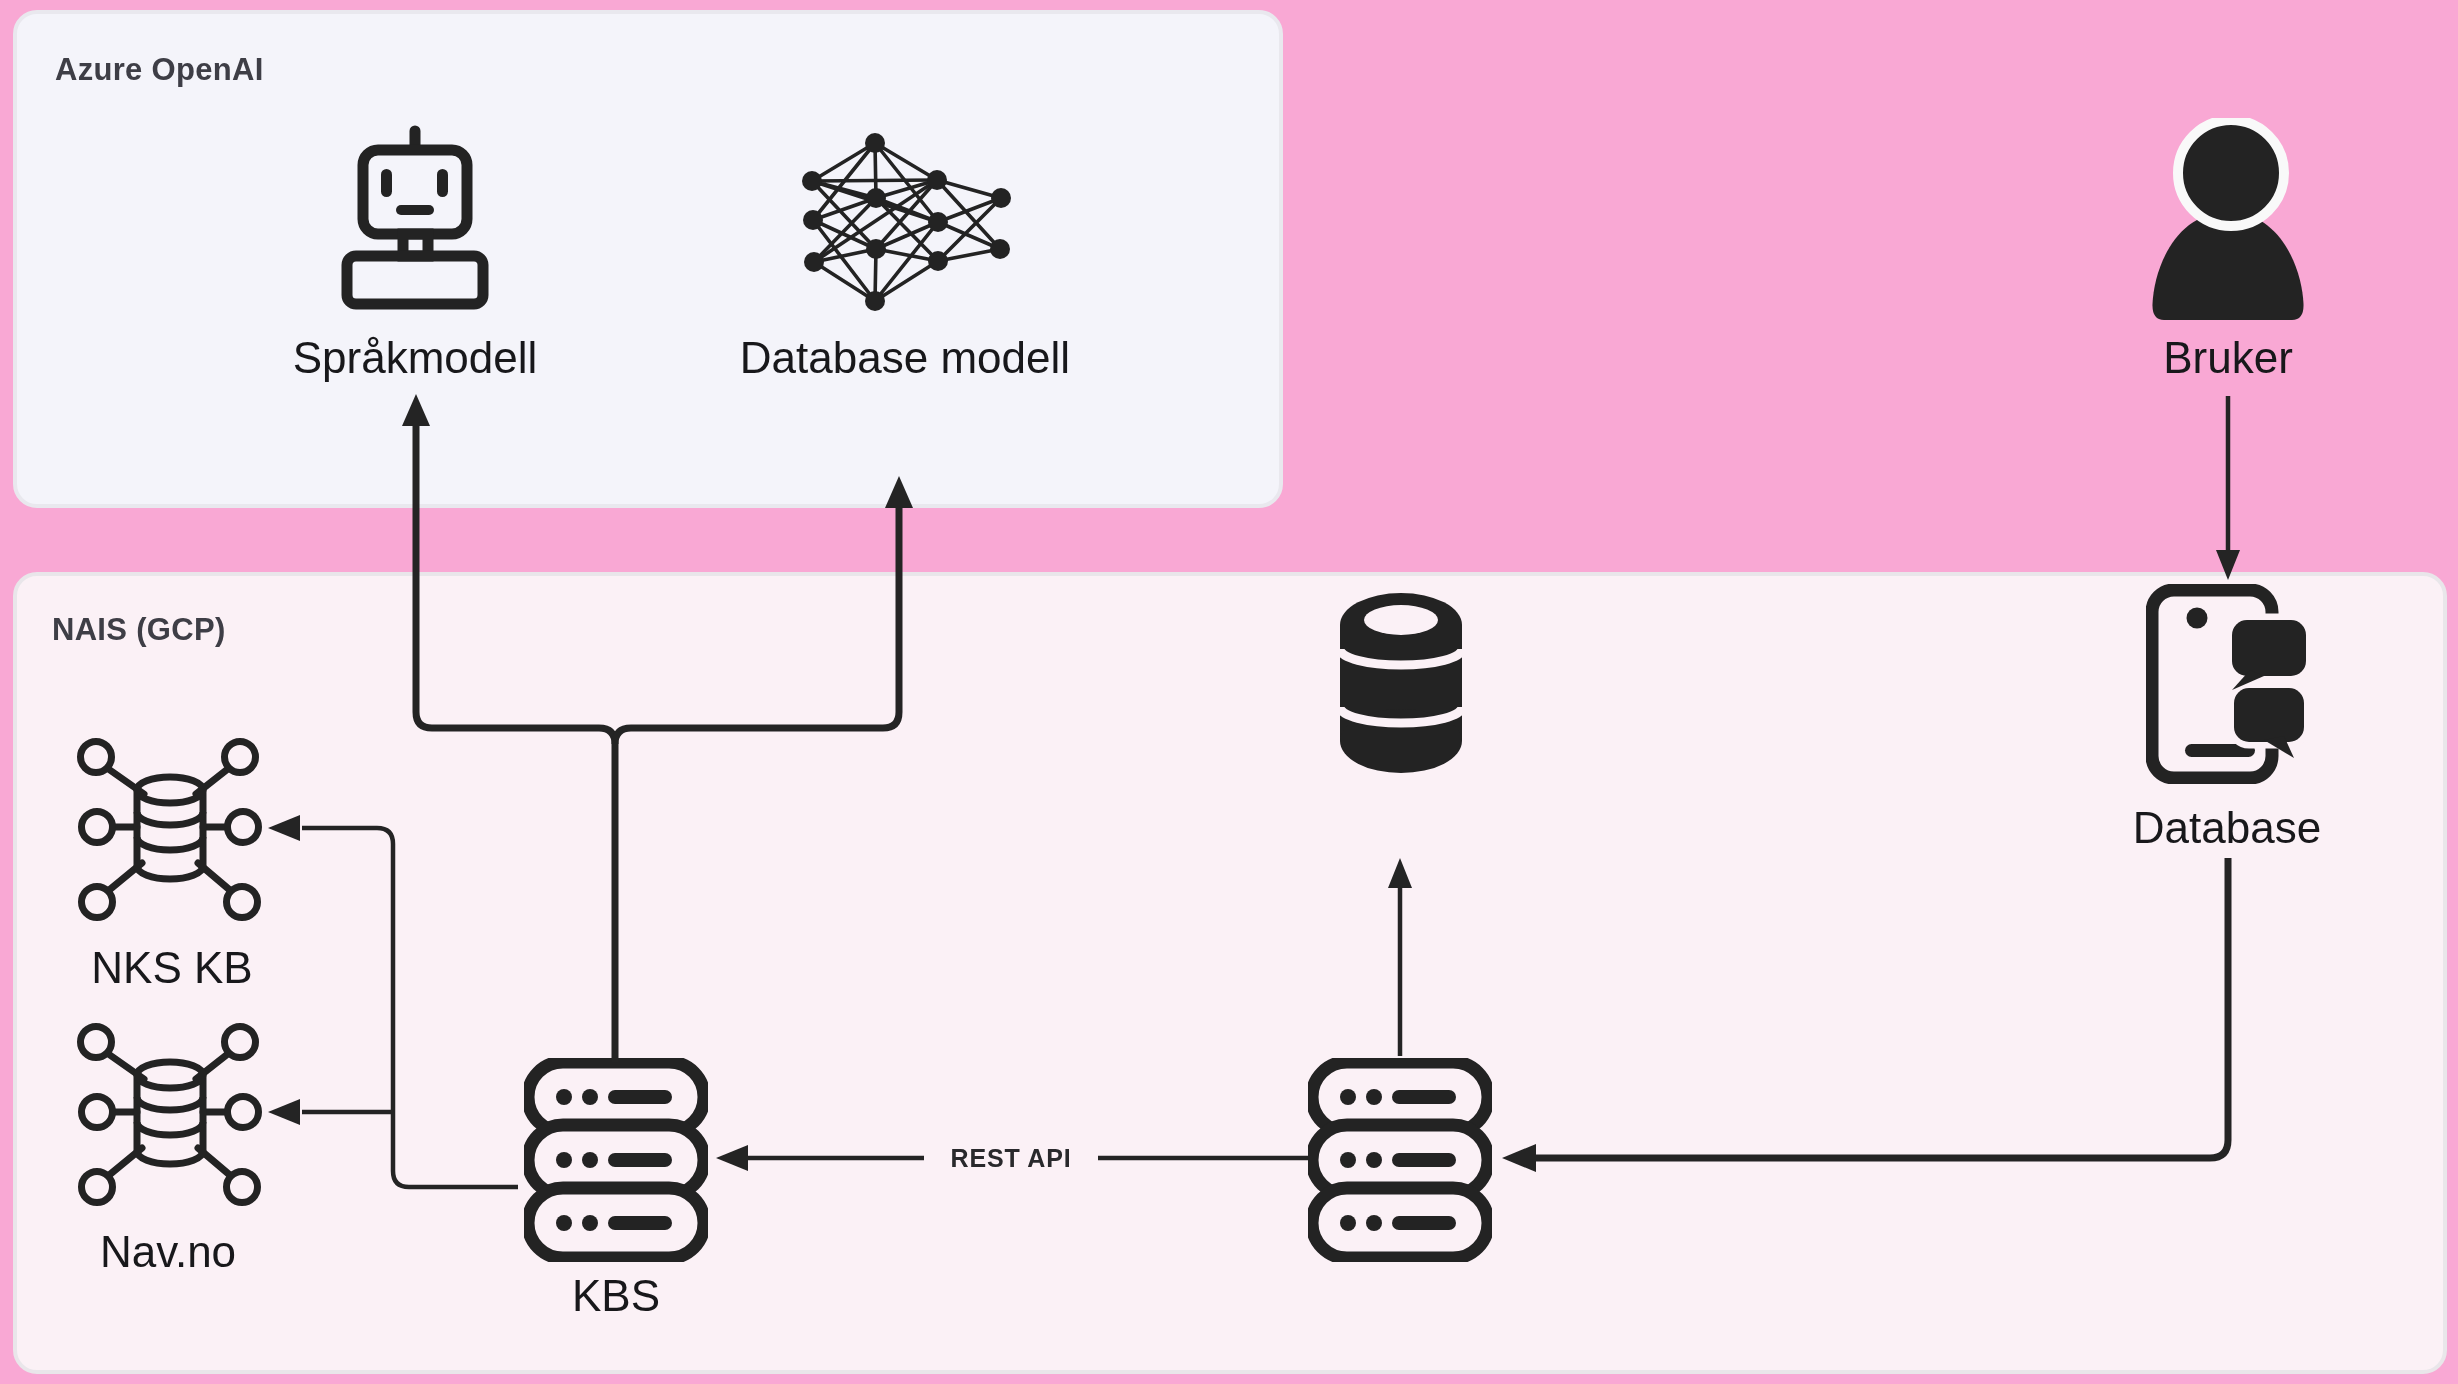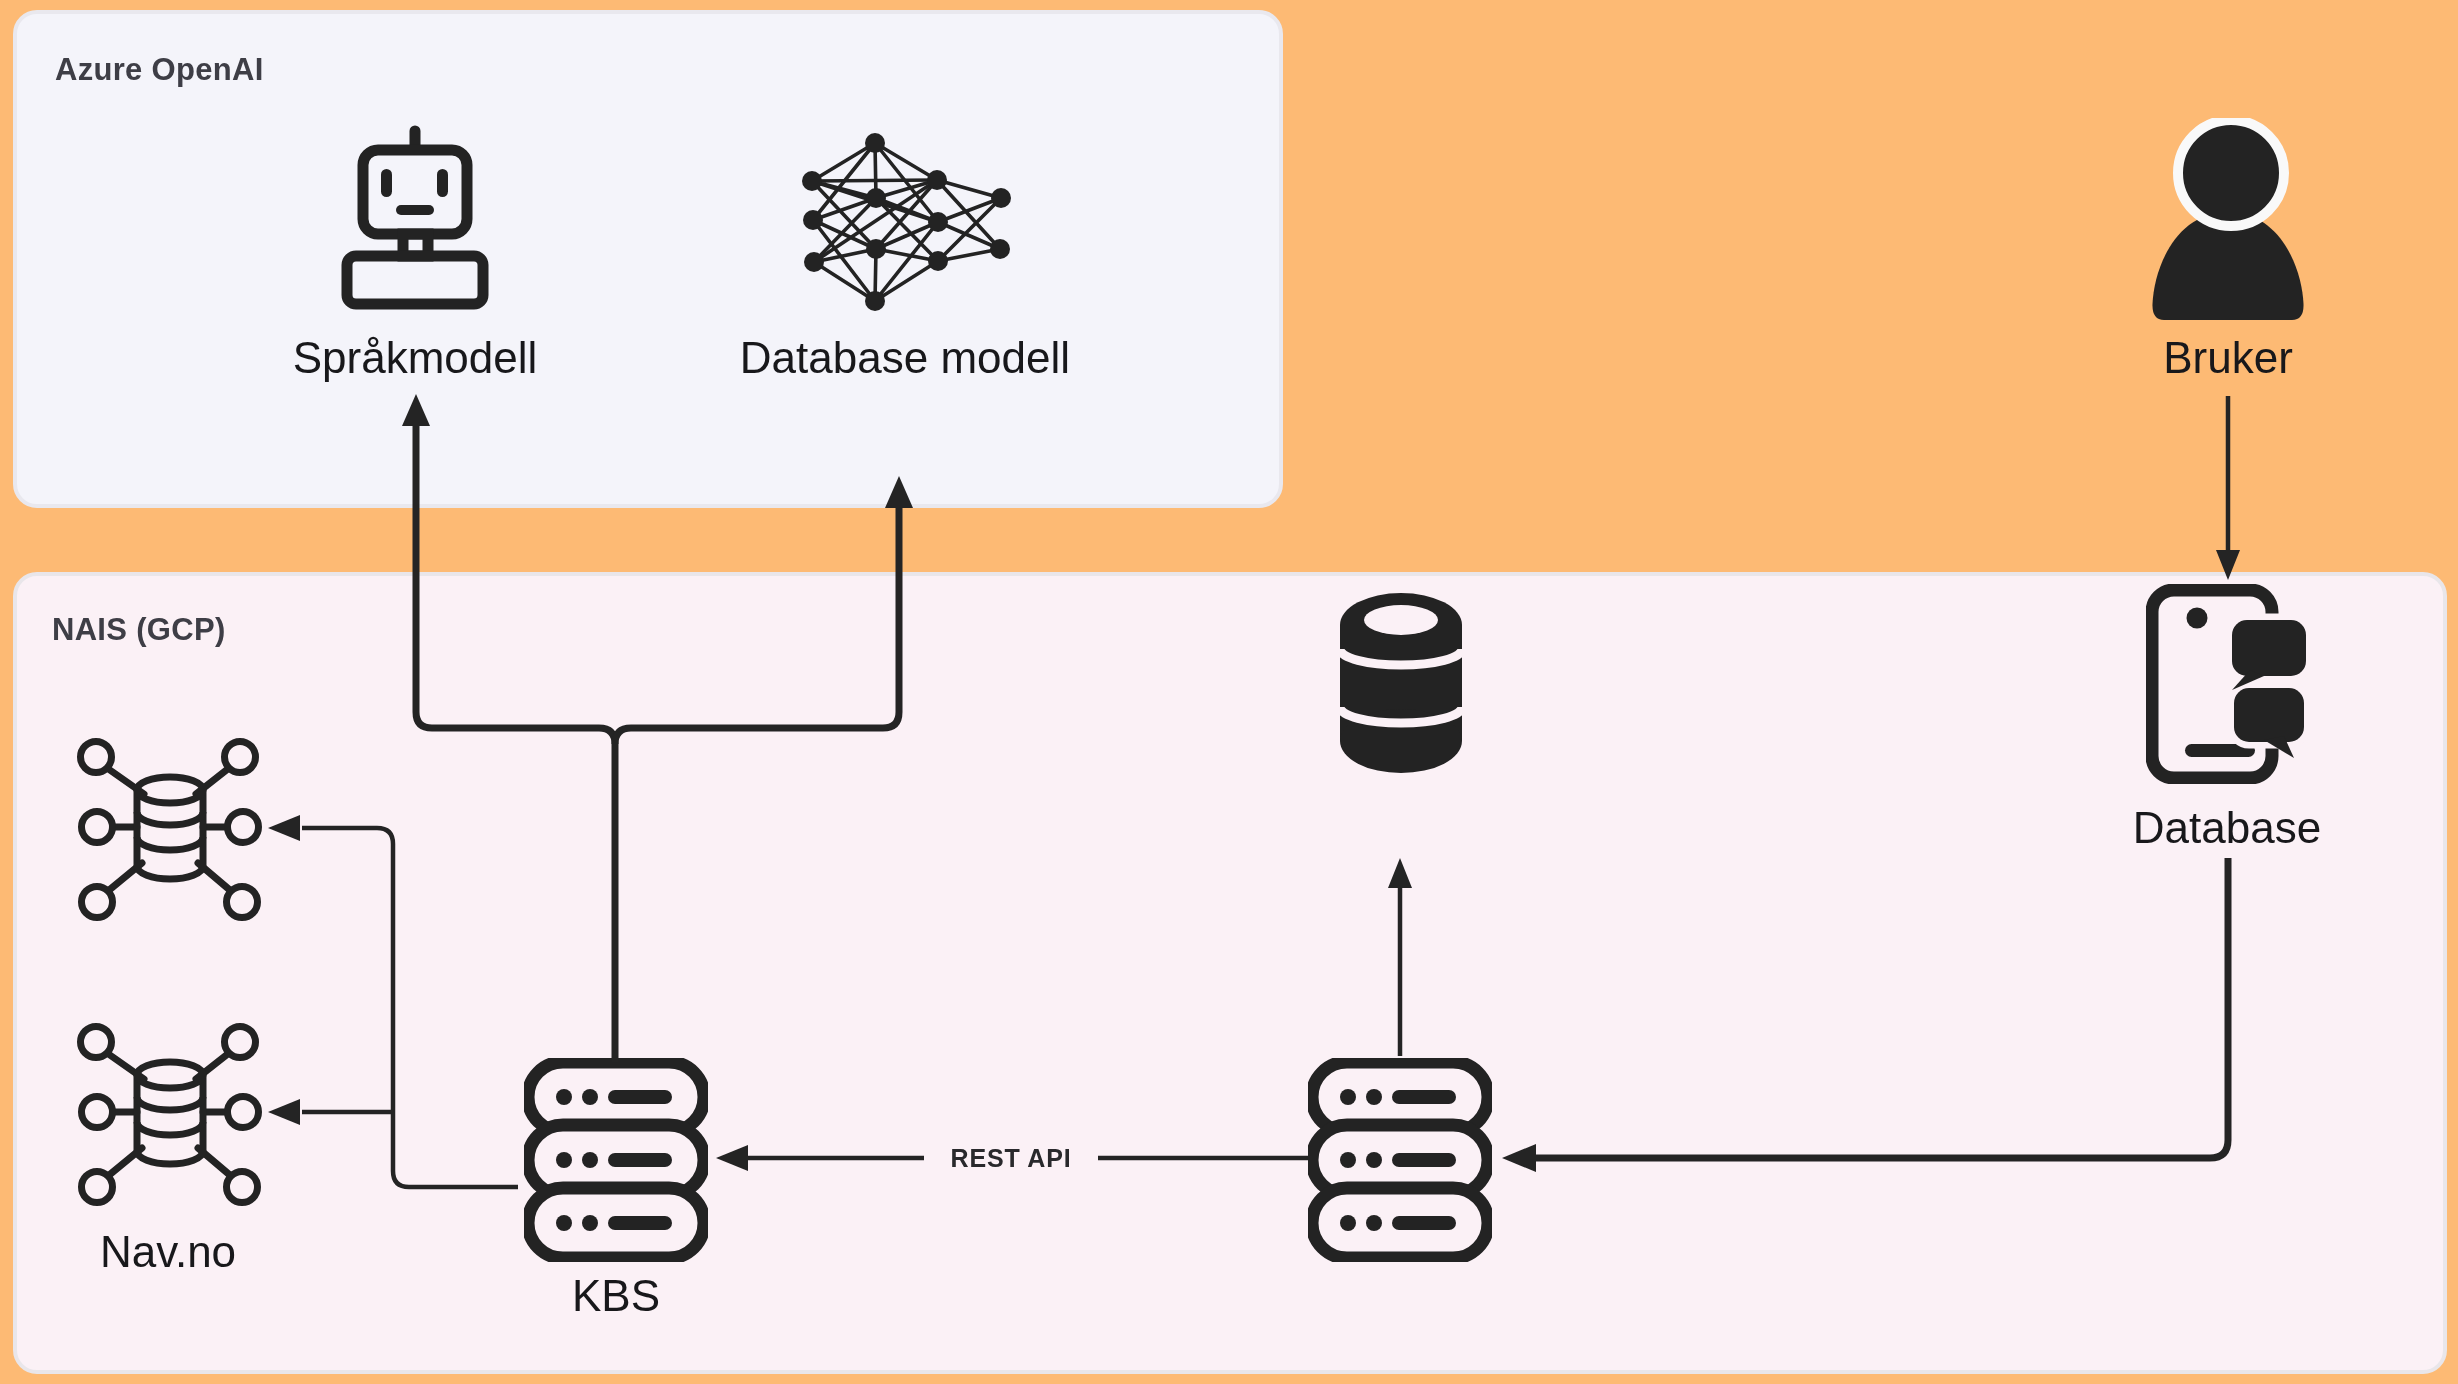--- a/index.html
+++ b/index.html
@@ -1,19 +1,19 @@
 <!DOCTYPE html>
 <html><head>
 <meta charset="utf-8">
 <style>
   html,body{margin:0;padding:0;background:#e9e9e9;}
   #canvas{
     position:relative;
     width:2458px;height:1384px;
-    background:#fdba74;
+    background:#f9a8d4;
     overflow:hidden;
     font-family:"Liberation Sans", sans-serif;
   }
   .group-box{
     position:absolute;
     border:4px solid #e9e8ee;
     border-radius:24px;
     box-sizing:border-box;
   }
   #azure-box{left:13px;top:10px;width:1270px;height:498px;background:#f4f4fa;}
@@ -244,18 +244,19 @@
       <polygon points="716,1158 748,1145 748,1171"></polygon>
       <polygon points="268,828 300,815 300,841"></polygon>
       <polygon points="268,1112 300,1099 300,1125"></polygon>
     </g>
   </svg>
 
   <div id="lbl-sprakmodell" class="node-label">Språkmodell</div>
   <div id="lbl-embedding" class="node-label wrap">Database modell</div>
   <div id="lbl-bruker" class="node-label">Bruker</div>
   <div id="lbl-frontend" class="node-label">Database</div>
+  <div id="lbl-nks" class="node-label">NKS KB</div>
   <div id="lbl-nav" class="node-label">Nav.no</div>
   <div id="lbl-kbs" class="node-label">KBS</div>
 
   <div id="rest-api-label">REST API</div>
 
 </div>
 
 </body></html>

